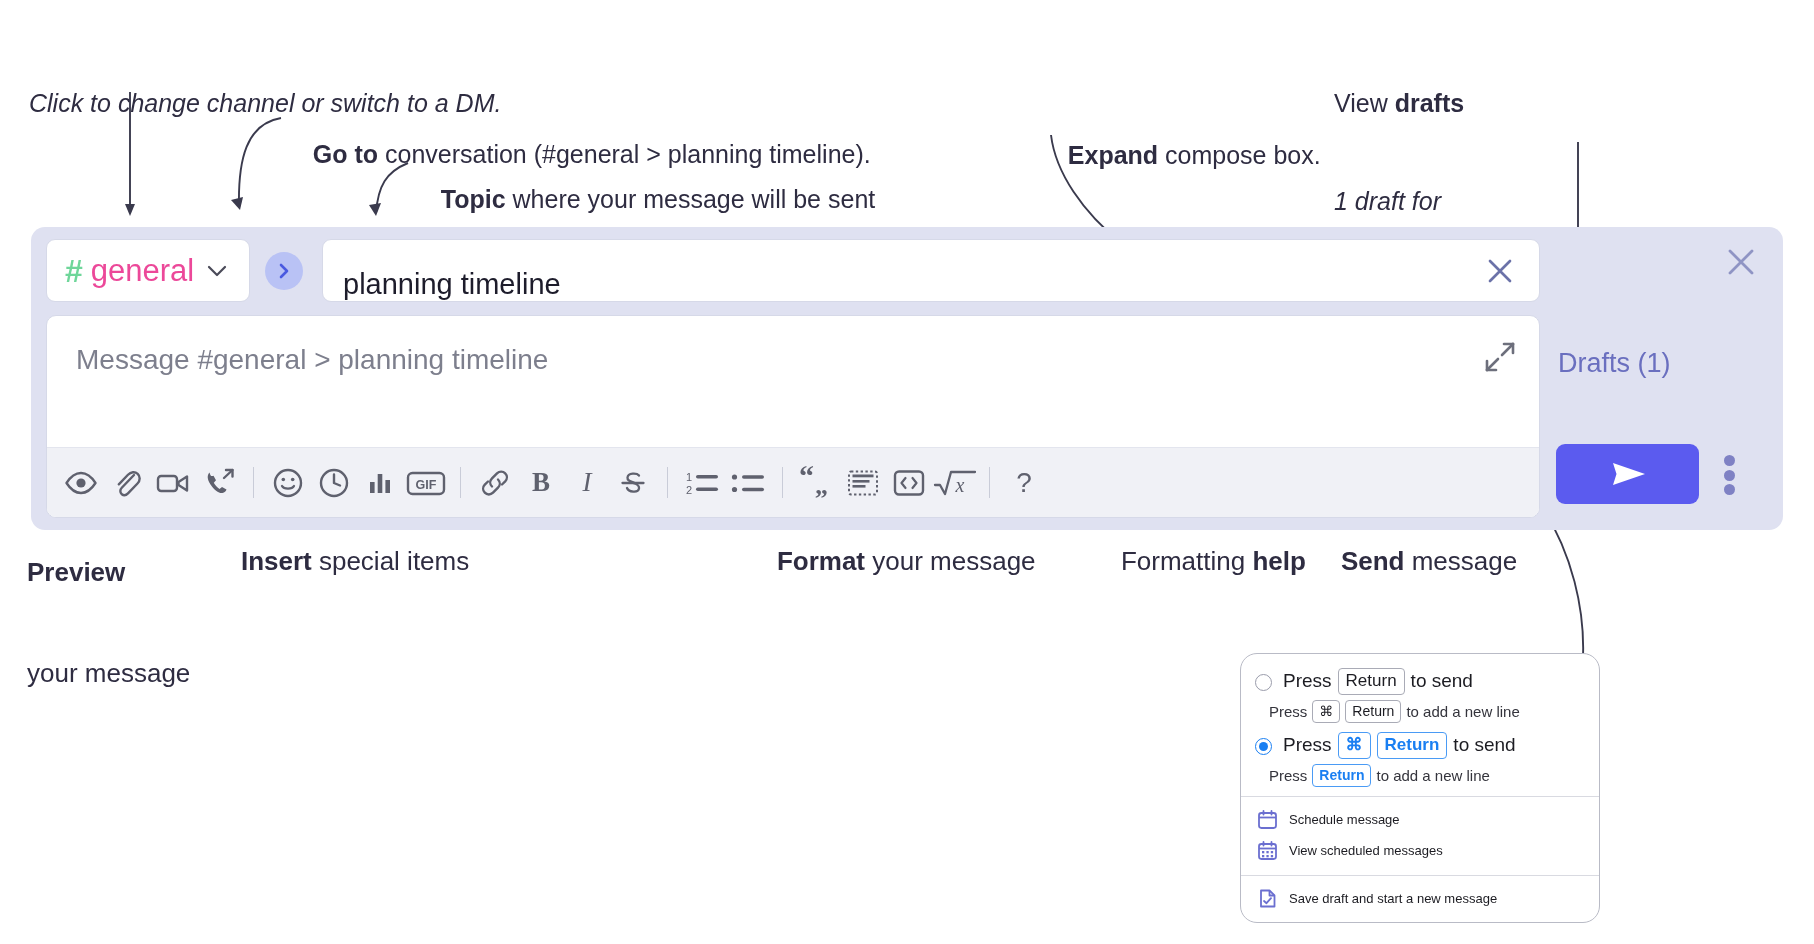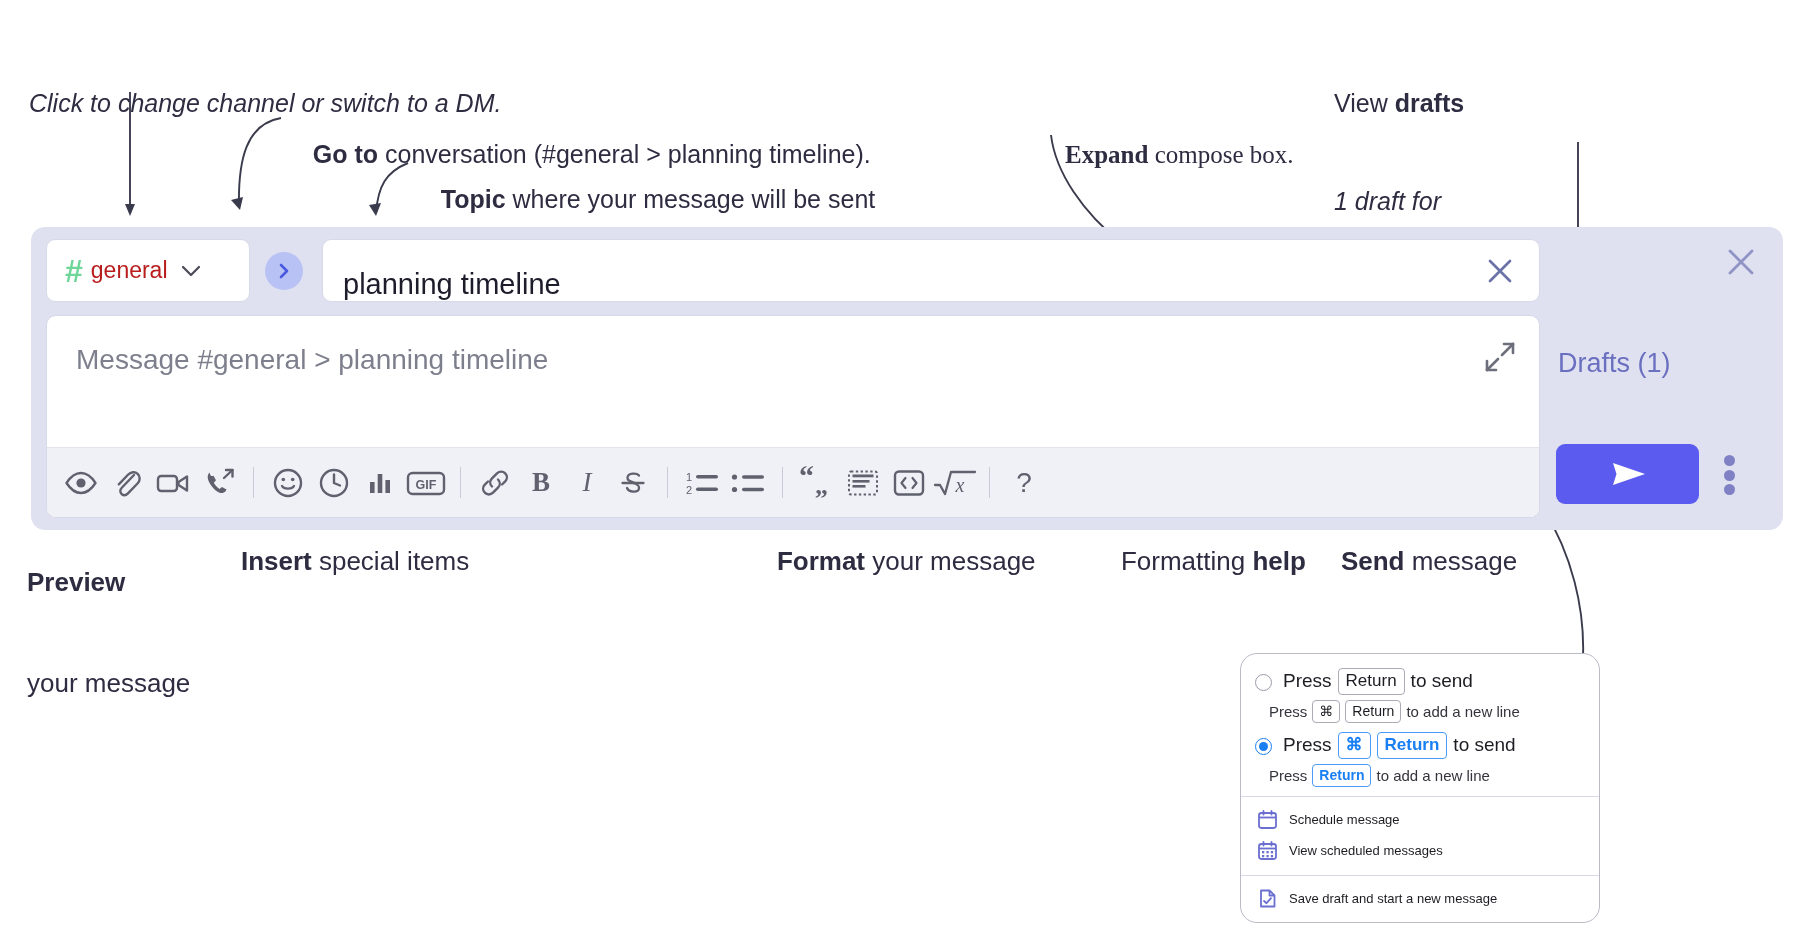--- a/index.html
+++ b/index.html
@@ -28,21 +28,21 @@
   .field-row{position:absolute;left:0;top:0;width:1494px;height:65px;}
   #channel-picker{
     position:absolute;left:0;top:0;width:204px;height:63px;
     background:#fff;border:1px solid #d6d9e8;border-radius:9px;
     display:flex;align-items:center;box-sizing:border-box;
   }
   .hash{
     color:#6fd69a;font-weight:700;font-size:32px;margin-left:18px;
     line-height:1;letter-spacing:-1px;
   }
-  #channel-name{font-size:23px;margin-left:9px;color:#b91c1c;}
+  #channel-name{font-size:31px;margin-left:9px;color:#ec4899;}
   .chev{margin-left:12px;}
 
   #goto-button{
     position:absolute;left:219px;top:13px;width:38px;height:38px;
     border-radius:50%;background:#b9c2f5;
     display:flex;align-items:center;justify-content:center;
   }
   #topic-field{
     position:absolute;left:276px;top:0;width:1218px;height:63px;
     background:#fff;border:1px solid #d6d9e8;border-radius:9px;
@@ -131,21 +131,21 @@
   </div>
 
   <div class="abs anno" style="left:285px;top:105px;">
     <b>Go to</b><span> conversation (#general &gt; planning timeline).</span>
   </div>
 
   <div class="abs anno" style="left:413px;top:150px;">
     <b>Topic</b><span> where your message will be sent</span>
   </div>
 
-  <div class="abs anno" style="left:1040px;top:106px;font-family:Liberation Serif, serif;">
+  <div class="abs anno" style="left:1040px;top:106px;">
     <b>Expand</b><span> compose box.</span>
   </div>
 
   <div class="abs anno" style="left:1334px;top:22px;">
     <div><span>View </span><b>drafts</b></div>
     <div><i>1 draft for</i></div>
     <div><i>this conversation</i></div>
   </div>
 
   <svg class="abs" style="left:0;top:0;" width="1814" height="944">
@@ -181,21 +181,21 @@
       <polygon points="1629,452 1624,464 1634,464"></polygon>
       <polygon points="1496,455 1485,460 1493,468"></polygon>
     </g>
 
     <g fill="none" stroke="#3a3a4d" stroke-width="1.9">
       <path d="M118,470 C118,482 124,488 132,488 L318,488 C327,488 331,494 331,505 C331,494 335,488 344,488 L530,488 C538,488 538,482 538,470"></path>
       <path d="M563,470 C563,482 569,488 577,488 L862,488 C871,488 875,494 875,505 C875,494 879,488 888,488 L1178,488 C1186,488 1186,482 1186,470"></path>
     </g>
   </svg>
 
-  <div class="abs anno anno-lg" style="left:27px;top:498px;">
+  <div class="abs anno anno-lg" style="left:27px;top:488px;">
     <div><b>Preview</b></div>
     <div><span>your message</span></div>
   </div>
 
   <div class="abs anno anno-lg" style="left:748px;top:511px;">
     <b>Format</b><span> your message</span>
   </div>
 
   <div class="abs anno anno-lg" style="left:212px;top:511px;">
     <b>Insert</b><span> special items</span>

